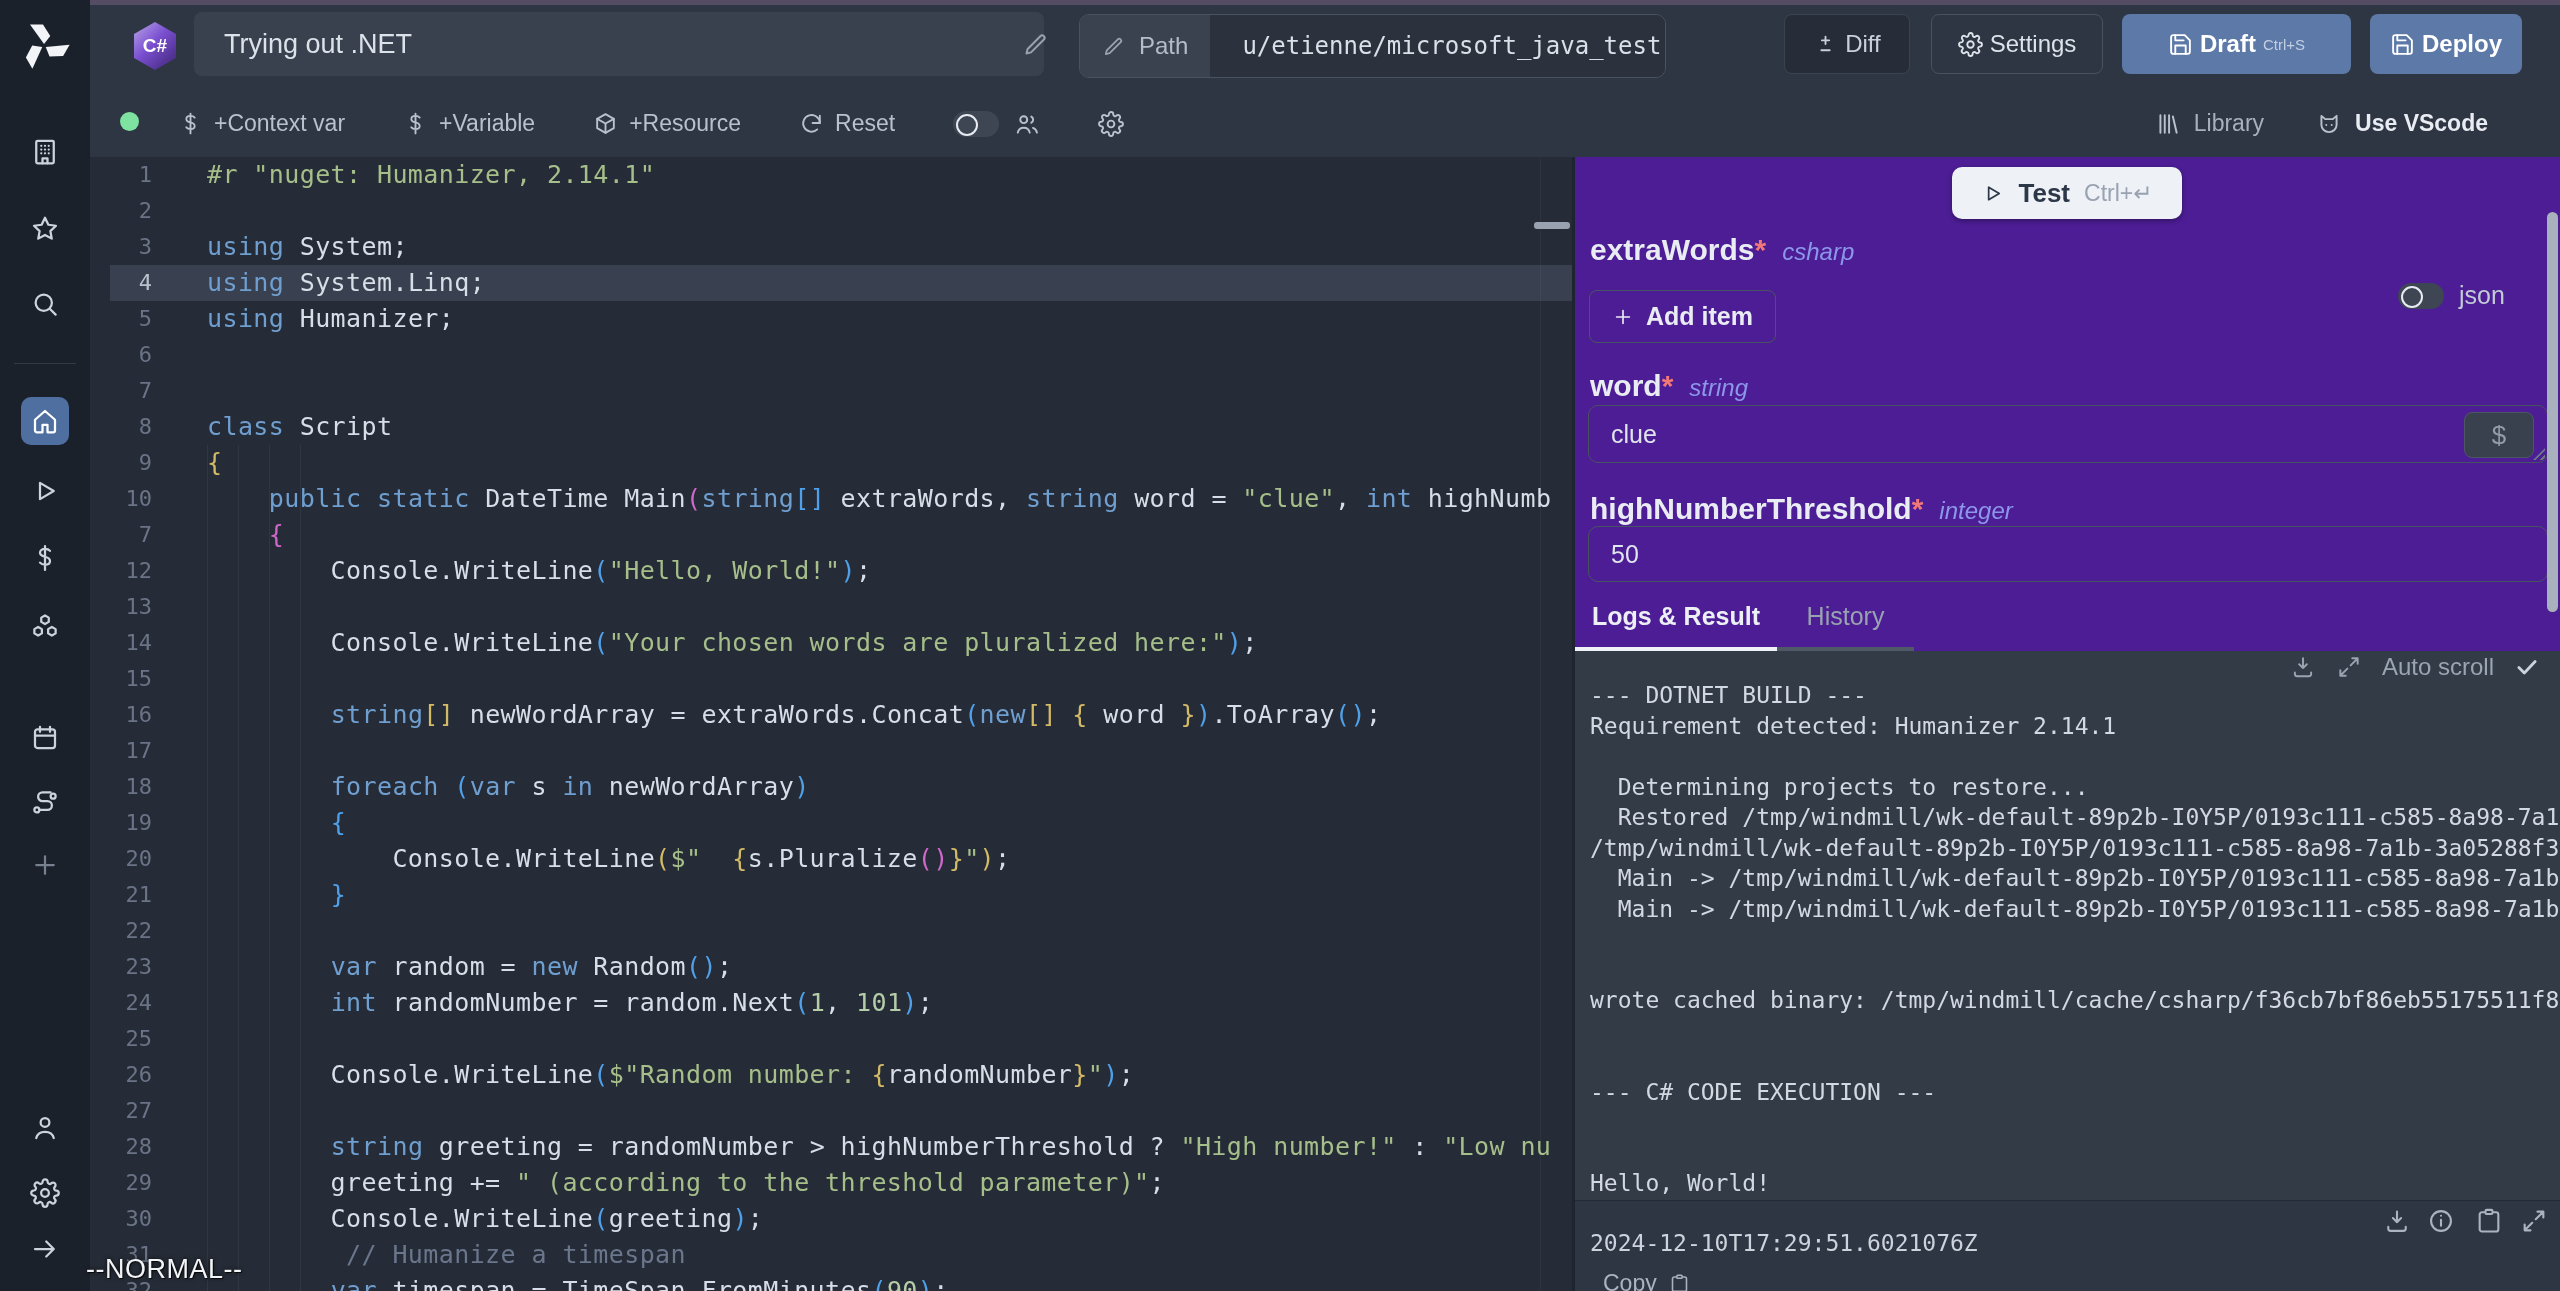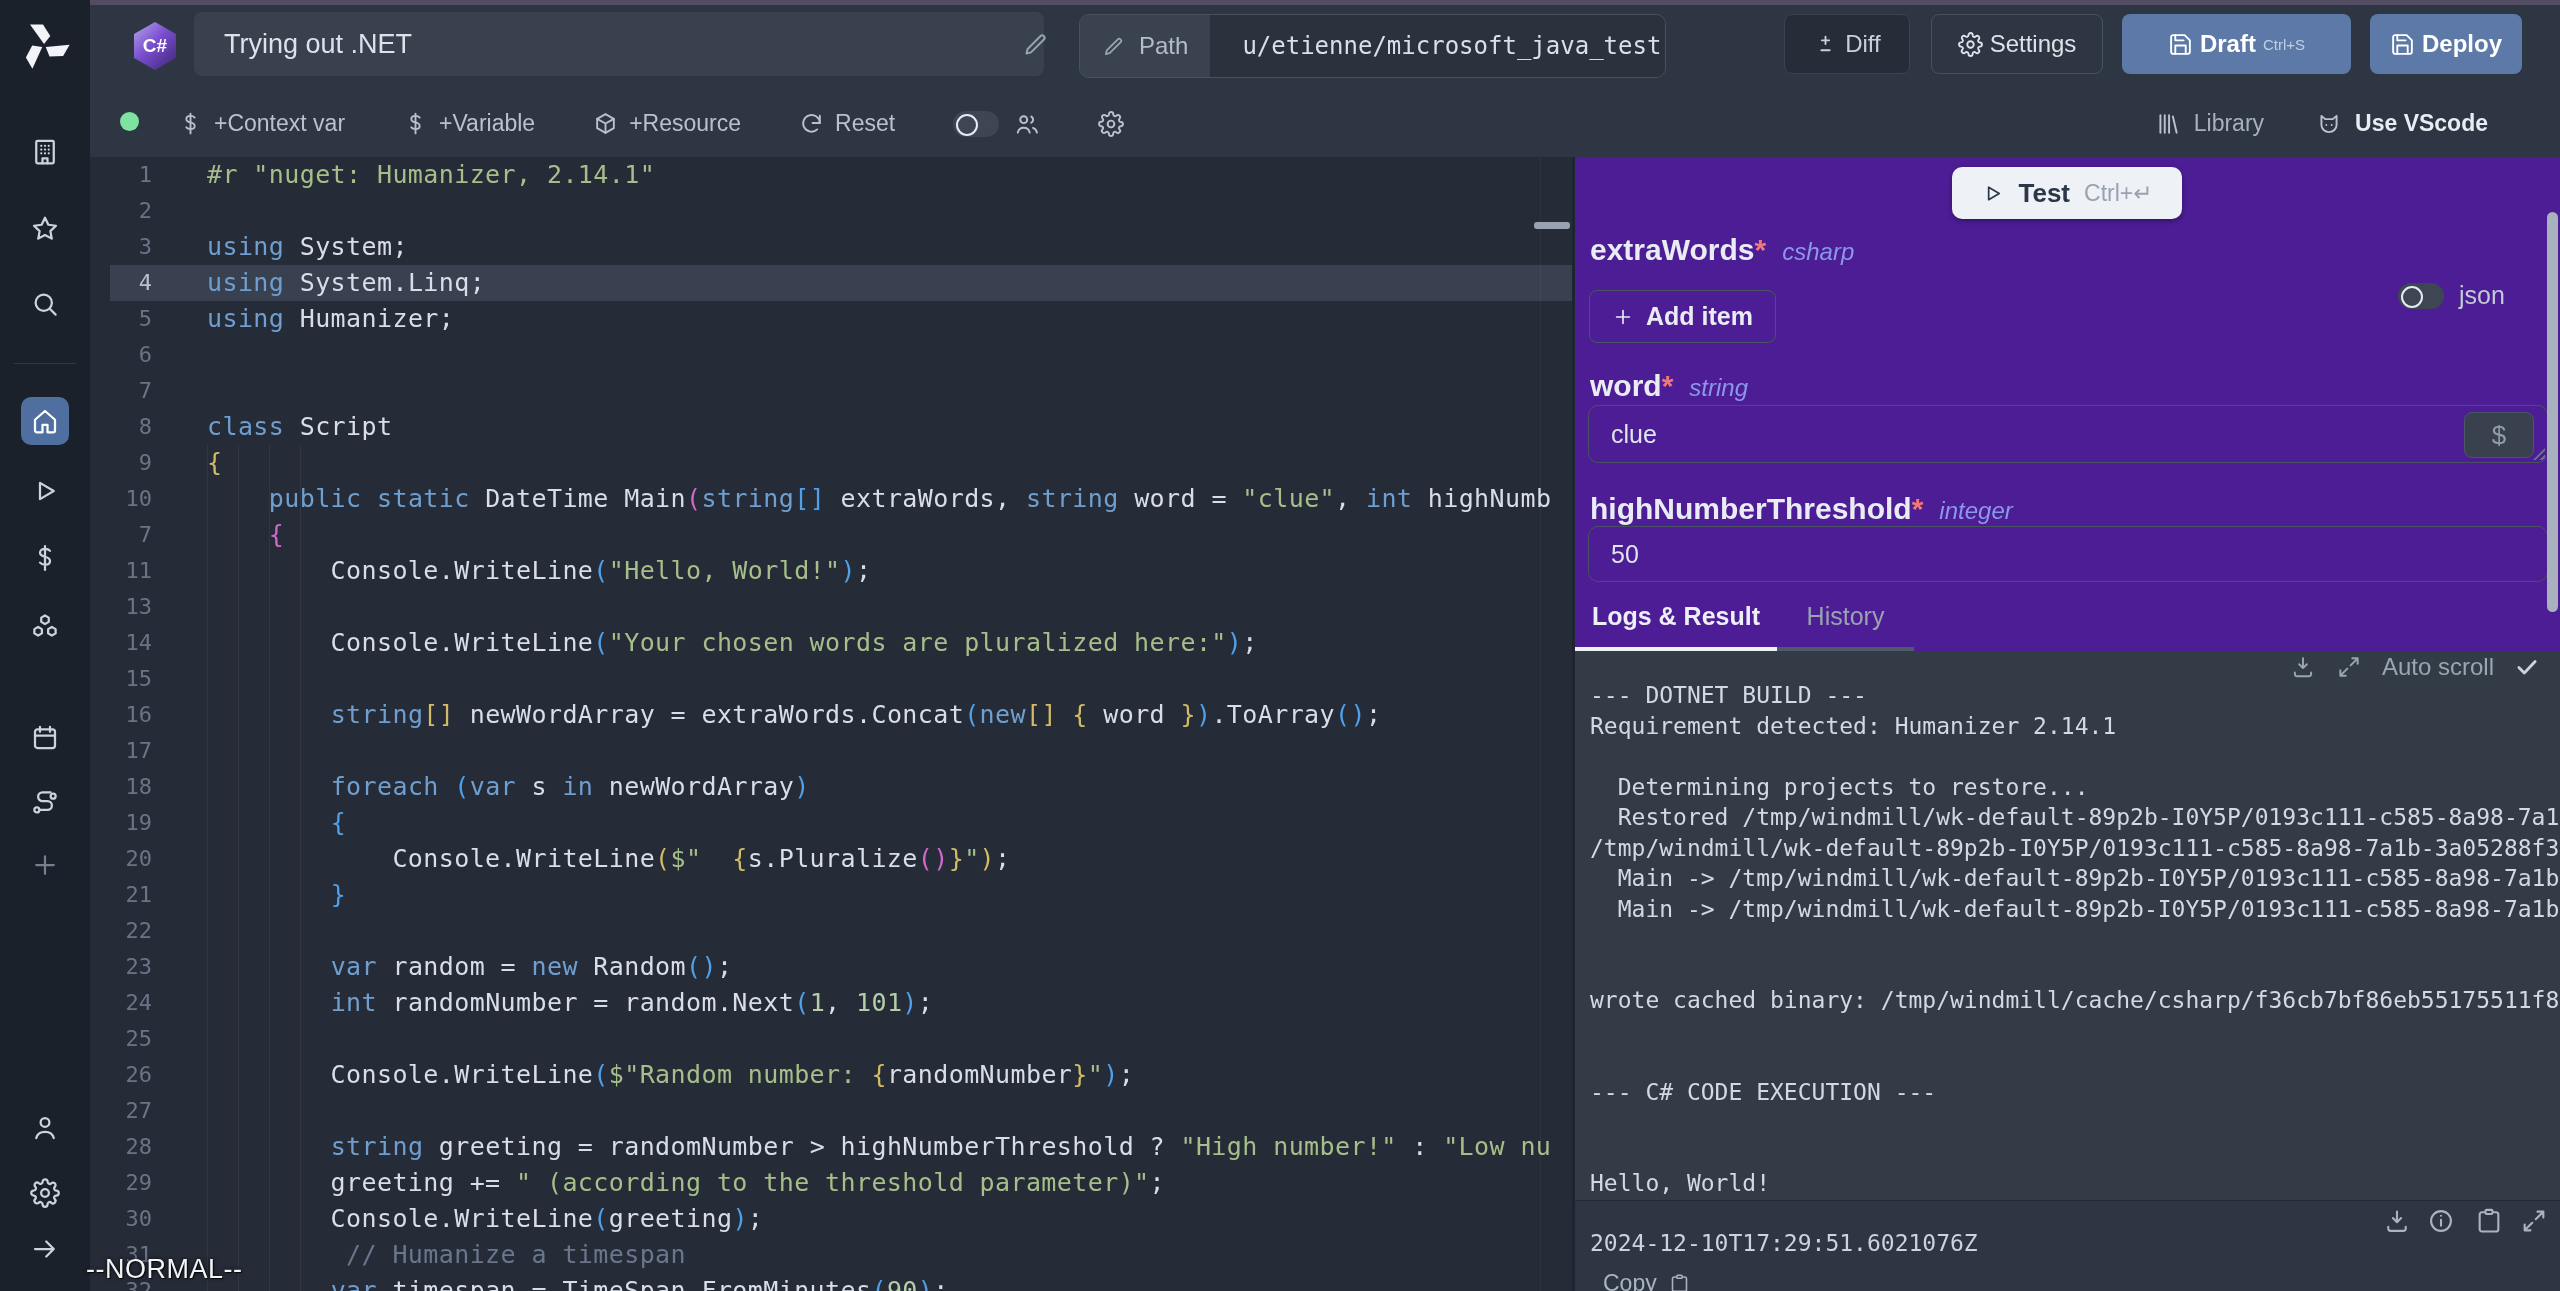--- a/index.html
+++ b/index.html
@@ -421,21 +421,21 @@
       </div>
       <div class="cl">
         <span class="ln">10</span>
         <span class="code"><span class="tk-w">    </span><span class="tk-k">public</span><span class="tk-w"> </span><span class="tk-k">static</span><span class="tk-w"> DateTime Main</span><span class="tk-m">(</span><span class="tk-k">string</span><span class="tk-b">[]</span><span class="tk-w"> extraWords, </span><span class="tk-k">string</span><span class="tk-w"> word = </span><span class="tk-g">"clue"</span><span class="tk-w">, </span><span class="tk-k">int</span><span class="tk-w"> highNumb</span></span>
       </div>
       <div class="cl">
         <span class="ln">7</span>
         <span class="code"><span class="tk-w">    </span><span class="tk-m">{</span></span>
       </div>
       <div class="cl">
-        <span class="ln">11</span>
+        <span class="ln">12</span>
         <span class="code"><span class="tk-w">        Console.WriteLine</span><span class="tk-b">(</span><span class="tk-g">"Hello, World!"</span><span class="tk-b">)</span><span class="tk-w">;</span></span>
       </div>
       <div class="cl">
         <span class="ln">13</span>
         <span class="code"></span>
       </div>
       <div class="cl">
         <span class="ln">14</span>
         <span class="code"><span class="tk-w">        Console.WriteLine</span><span class="tk-b">(</span><span class="tk-g">"Your chosen words are pluralized here:"</span><span class="tk-b">)</span><span class="tk-w">;</span></span>
       </div>

